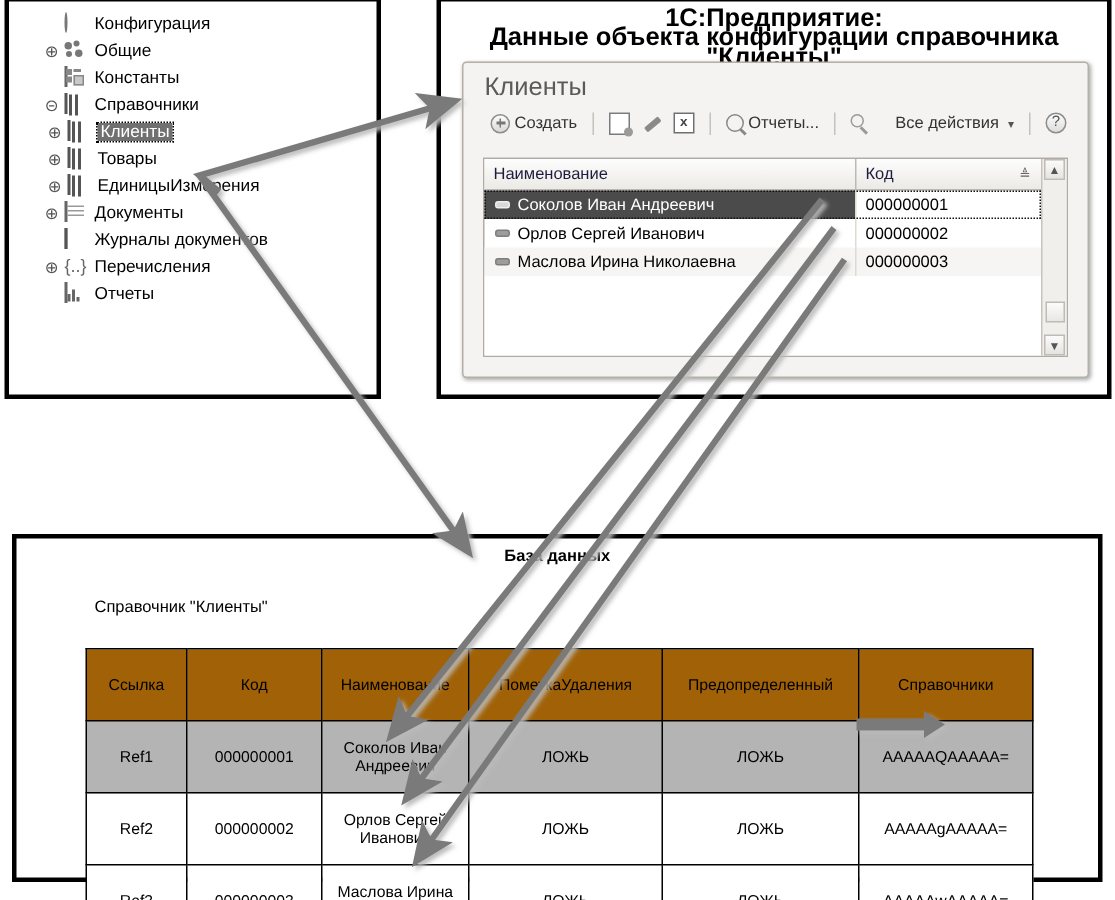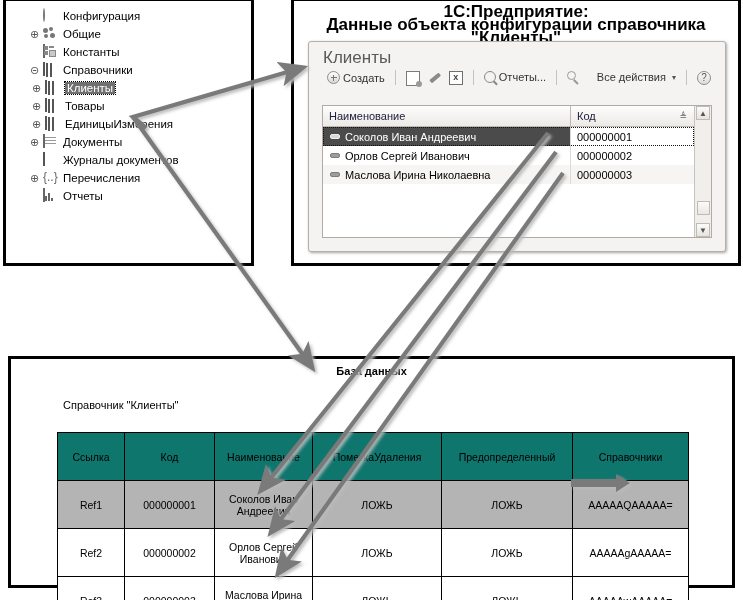--- a/index.html
+++ b/index.html
@@ -42,21 +42,21 @@
   .ic-rep{width:11px;height:13px;border:1px solid #666;background:#fff;}
   .ic-rep i{position:absolute;bottom:2px;width:2px;background:#666;}
 
   
   #ent-panel{left:291px;top:-2px;width:450px;height:268px;}
   .ent-title{text-align:center;font-weight:bold;font-size:17px;line-height:13px;padding:4px 8px 0 8px;}
   .app-window{position:absolute;left:14px;top:40px;right:12px;bottom:11px;
      background:#f4f3f1;border:1px solid #b4b0a8;border-radius:3px;
      box-shadow:1px 1px 3px rgba(0,0,0,.35);box-sizing:border-box;}
   .app-head{font-size:17px;color:#5a5a5a;padding:6px 0 2px 14px;font-weight:normal;}
-  .toolbar{display:flex;align-items:flex-start;height:24px;padding:0 10px 0 14px;gap:0;}
+  .toolbar{display:flex;align-items:center;height:24px;padding:0 10px 0 14px;gap:0;}
   .tb-btn{display:flex;align-items:center;gap:3px;font-size:11px;color:#333;
           padding:1px 4px;cursor:default;}
   .tb-sep{width:1px;height:15px;background:#c6c2bb;margin:0 6px;}
   .tb-spacer{flex:1;}
   .circ-plus{width:13px;height:13px;border-radius:50%;border:1.5px solid #8d8d8d;
     background:linear-gradient(#fdfdfd,#d8d8d8);position:relative;box-sizing:border-box;}
   .circ-plus:before,.circ-plus:after{content:"";position:absolute;background:#777;}
   .circ-plus:before{left:2.5px;right:2.5px;top:4.7px;height:1.4px;}
   .circ-plus:after{top:2.5px;bottom:2.5px;left:4.7px;width:1.4px;}
   .ic-copy{width:12px;height:13px;border:1.2px solid #7b7b7b;background:#fff;position:relative;}
@@ -110,21 +110,21 @@
      border:1px solid #c0bcb5;box-sizing:border-box;margin-top:72px;font-size:7px;color:#777;
      text-align:center;line-height:12px;}
 
   
   #db-panel{left:8px;top:356px;width:727px;height:232px;}
   .db-title{text-align:center;font-weight:bold;font-size:11px;padding-top:6px;}
   .db-sub{font-size:11px;padding:22px 0 4px 52px;}
   .dbtable{position:absolute;left:46px;top:73px;border-collapse:collapse;}
   .dbtable td{border:1px solid #000;text-align:center;font-size:10.5px;
      padding:3px 4px;box-sizing:border-box;line-height:12px;}
-  .dbtable tr.hdr td{background:#0f766e;height:48px;}
+  .dbtable tr.hdr td{background:#a16207;height:48px;}
   .dbtable tr.rec td{height:48px;background:#fff;}
   .dbtable tr.rec.hl td{background:#b4b4b4;}
   .c-ref{width:67px;}  .c-code{width:90px;} .c-name{width:98px;}
   .c-mark{width:129px;} .c-pre{width:131px;} .c-ver{width:116px;}
 
   
   .annot{position:absolute;left:632px;top:438px;width:100px;text-align:center;
      font-size:11px;font-weight:bold;line-height:14px;}
 
   

